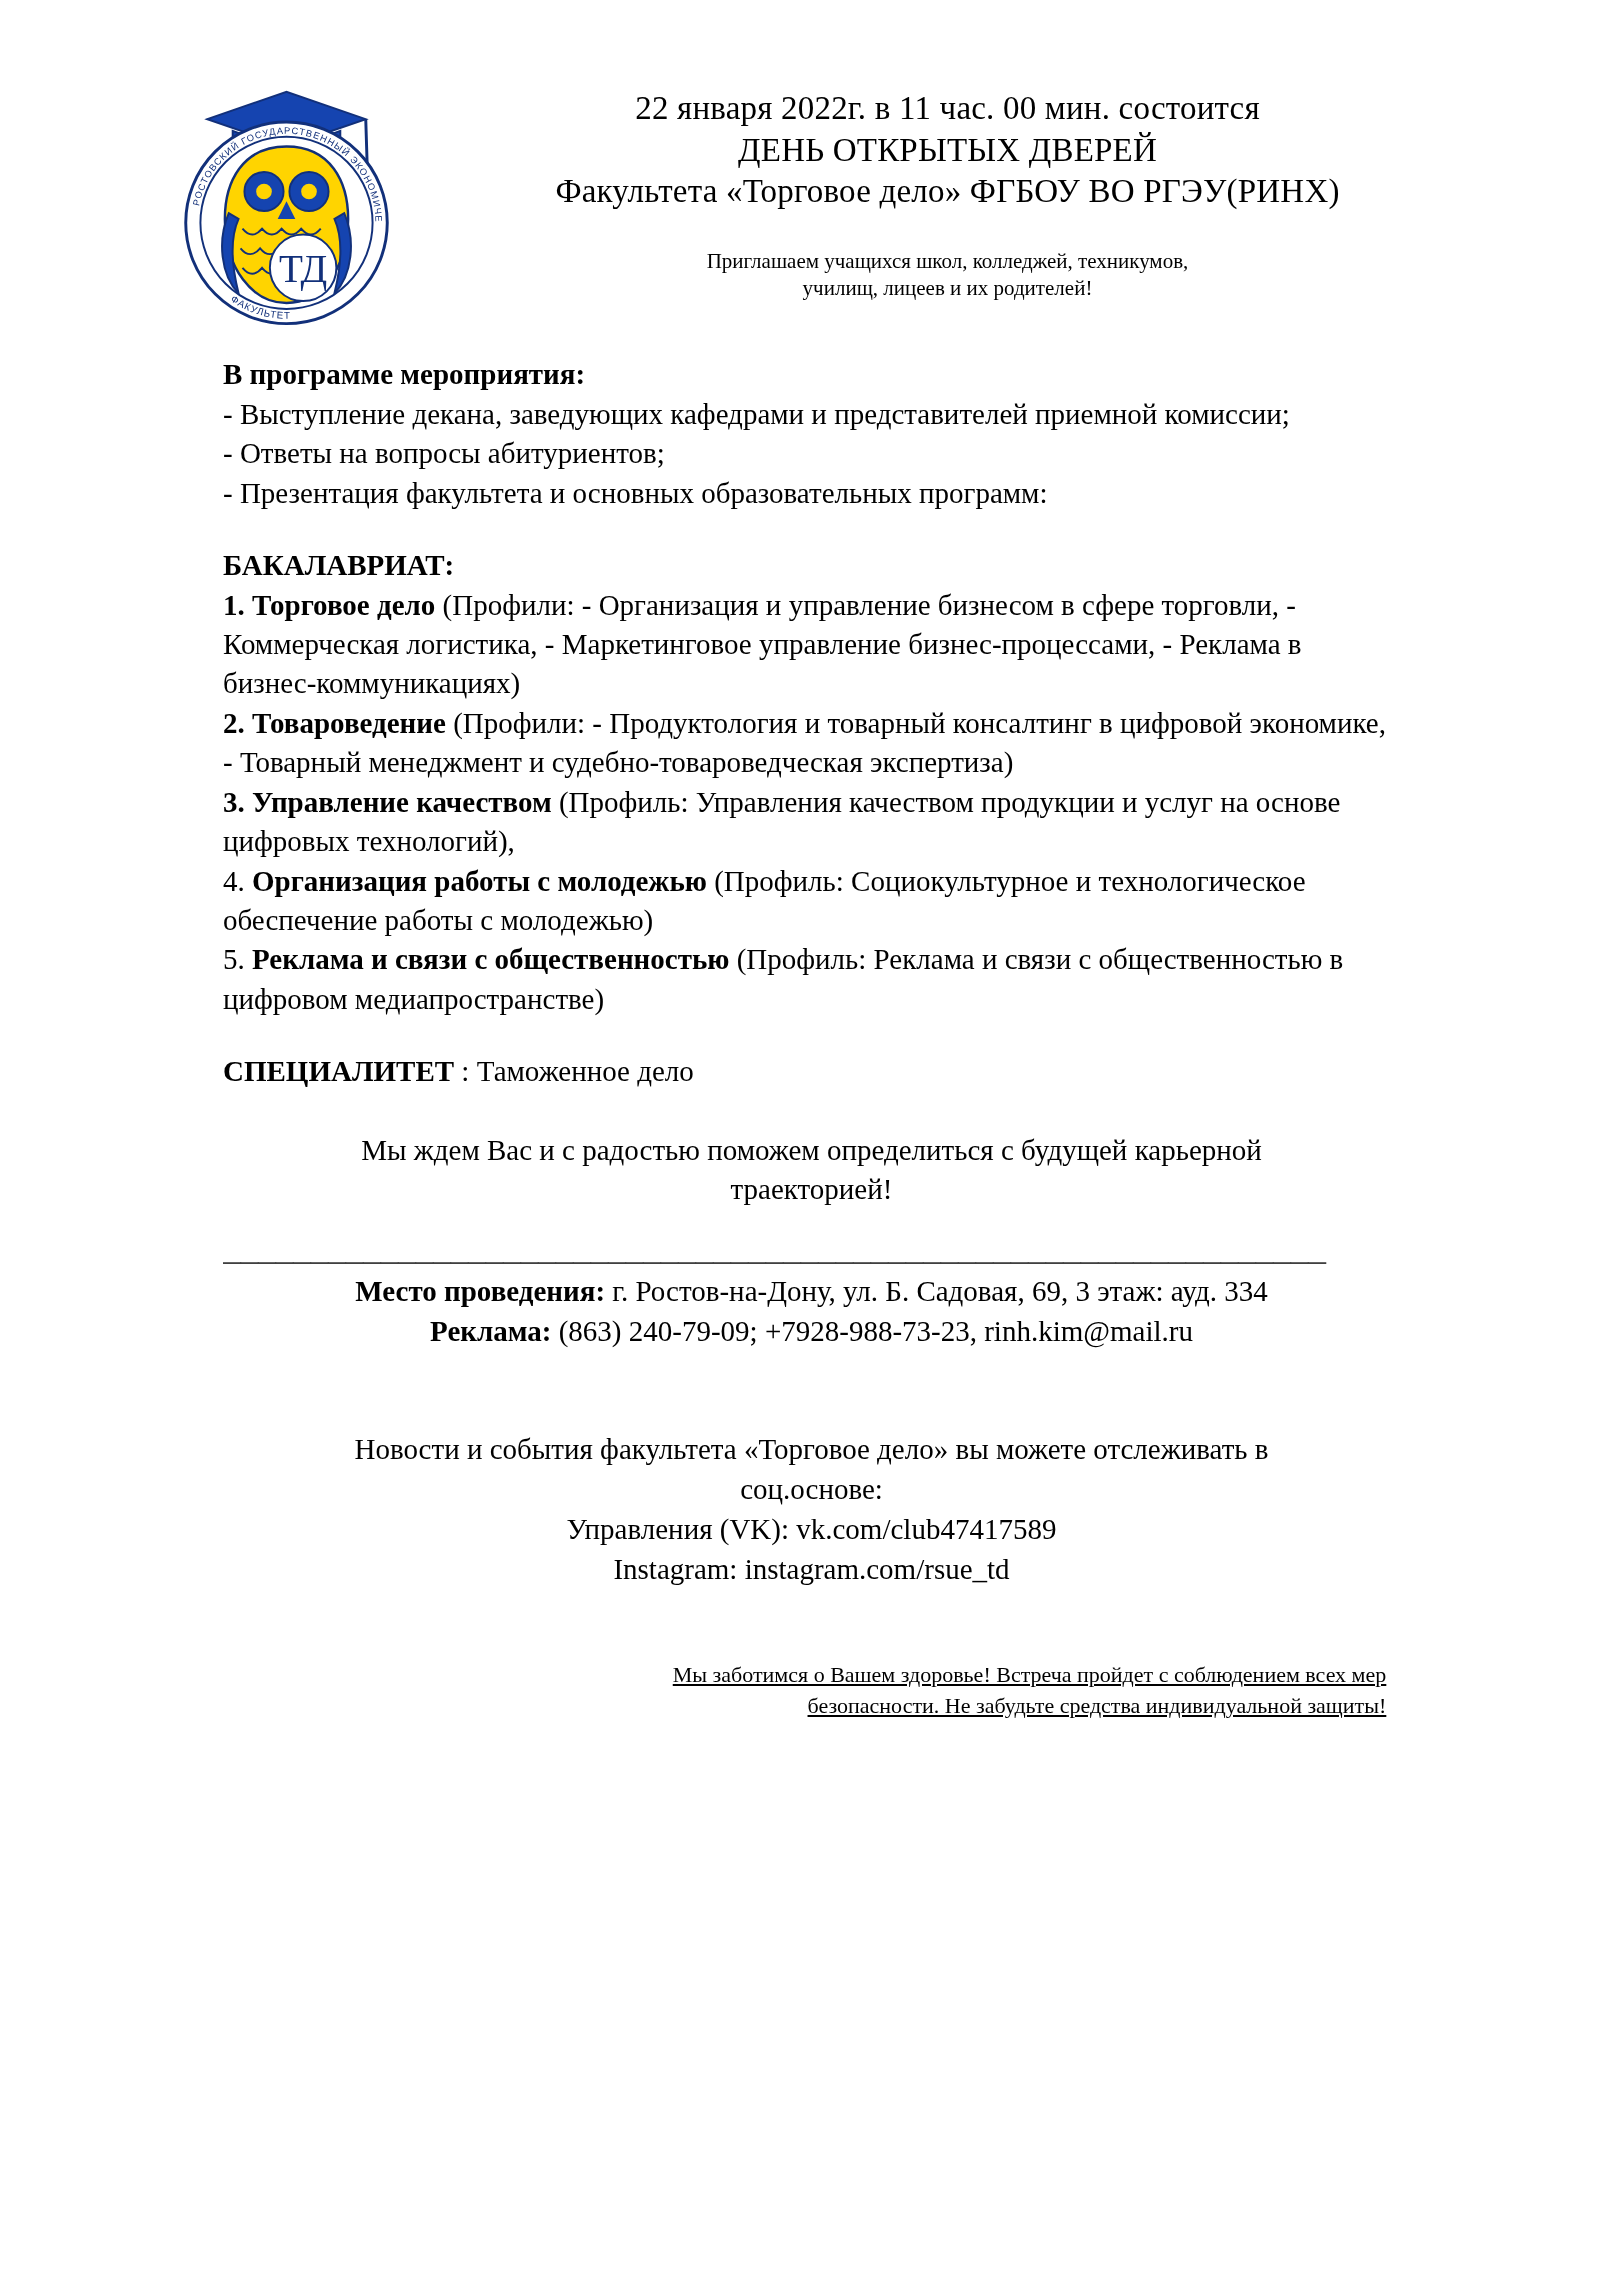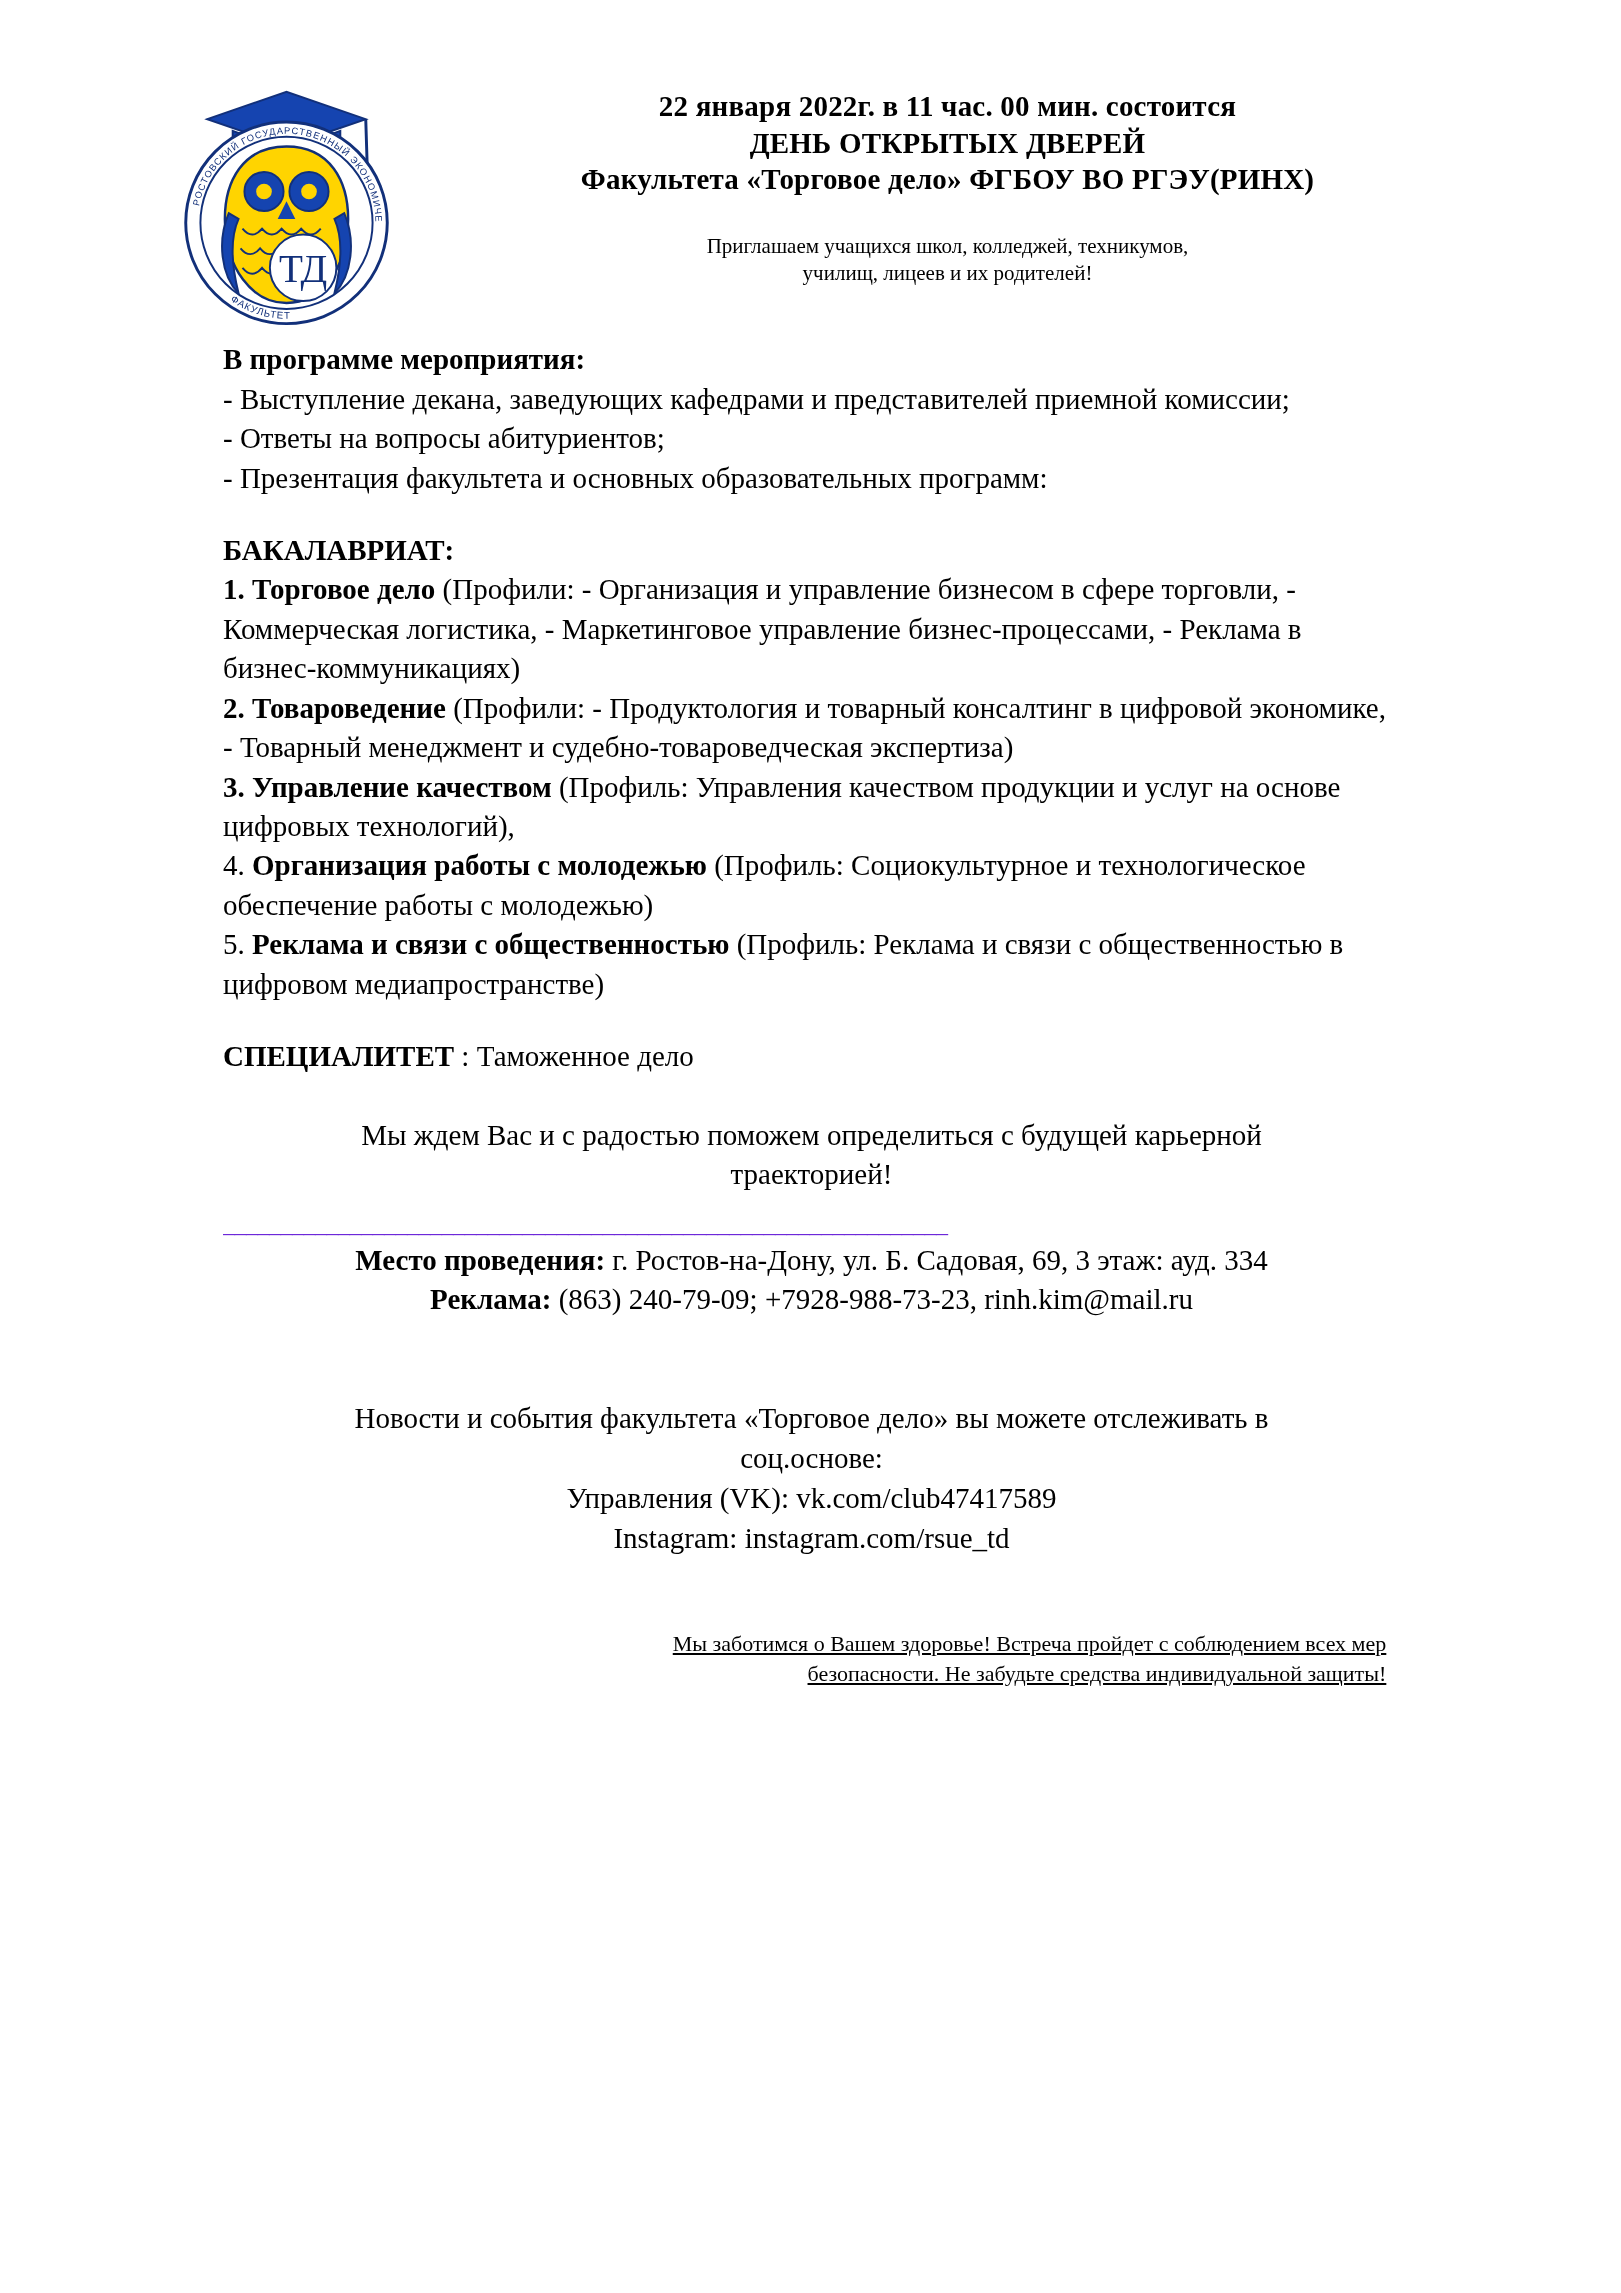--- a/index.html
+++ b/index.html
@@ -28,22 +28,22 @@
     top: 76px;
     width: 225px;
     height: 279px;
   }
   .header-text {
     margin-left: 421px;
     margin-right: 147px;
     text-align: center;
   }
   .title-line {
-    font-size: 29px;
-    font-weight: bold;
+    font-size: 33px;
+    font-weight: normal;
     line-height: 1.26;
     letter-spacing: 0.2px;
   }
   .invite {
     margin-top: 35px;
     font-size: 21px;
     line-height: 1.30;
     font-family: Liberation Serif, serif;
   }
 
@@ -68,25 +68,25 @@
   .closing {
     margin-top: 39px;
     text-align: center;
     font-size: 29px;
     line-height: 1.36;
     padding: 0 29px;
   }
 
   .rule {
     margin-top: 13.7px;
-    font-size: 24px;
+    font-size: 36px;
     letter-spacing: -0.5px;
     white-space: nowrap;
     overflow: hidden;
-    color: #6d28d9;
+    color: #404040;
   }
 
   .venue {
     text-align: center;
     font-size: 29px;
     line-height: 1.36;
   }
 
   .social {
     margin-top: 78px;

